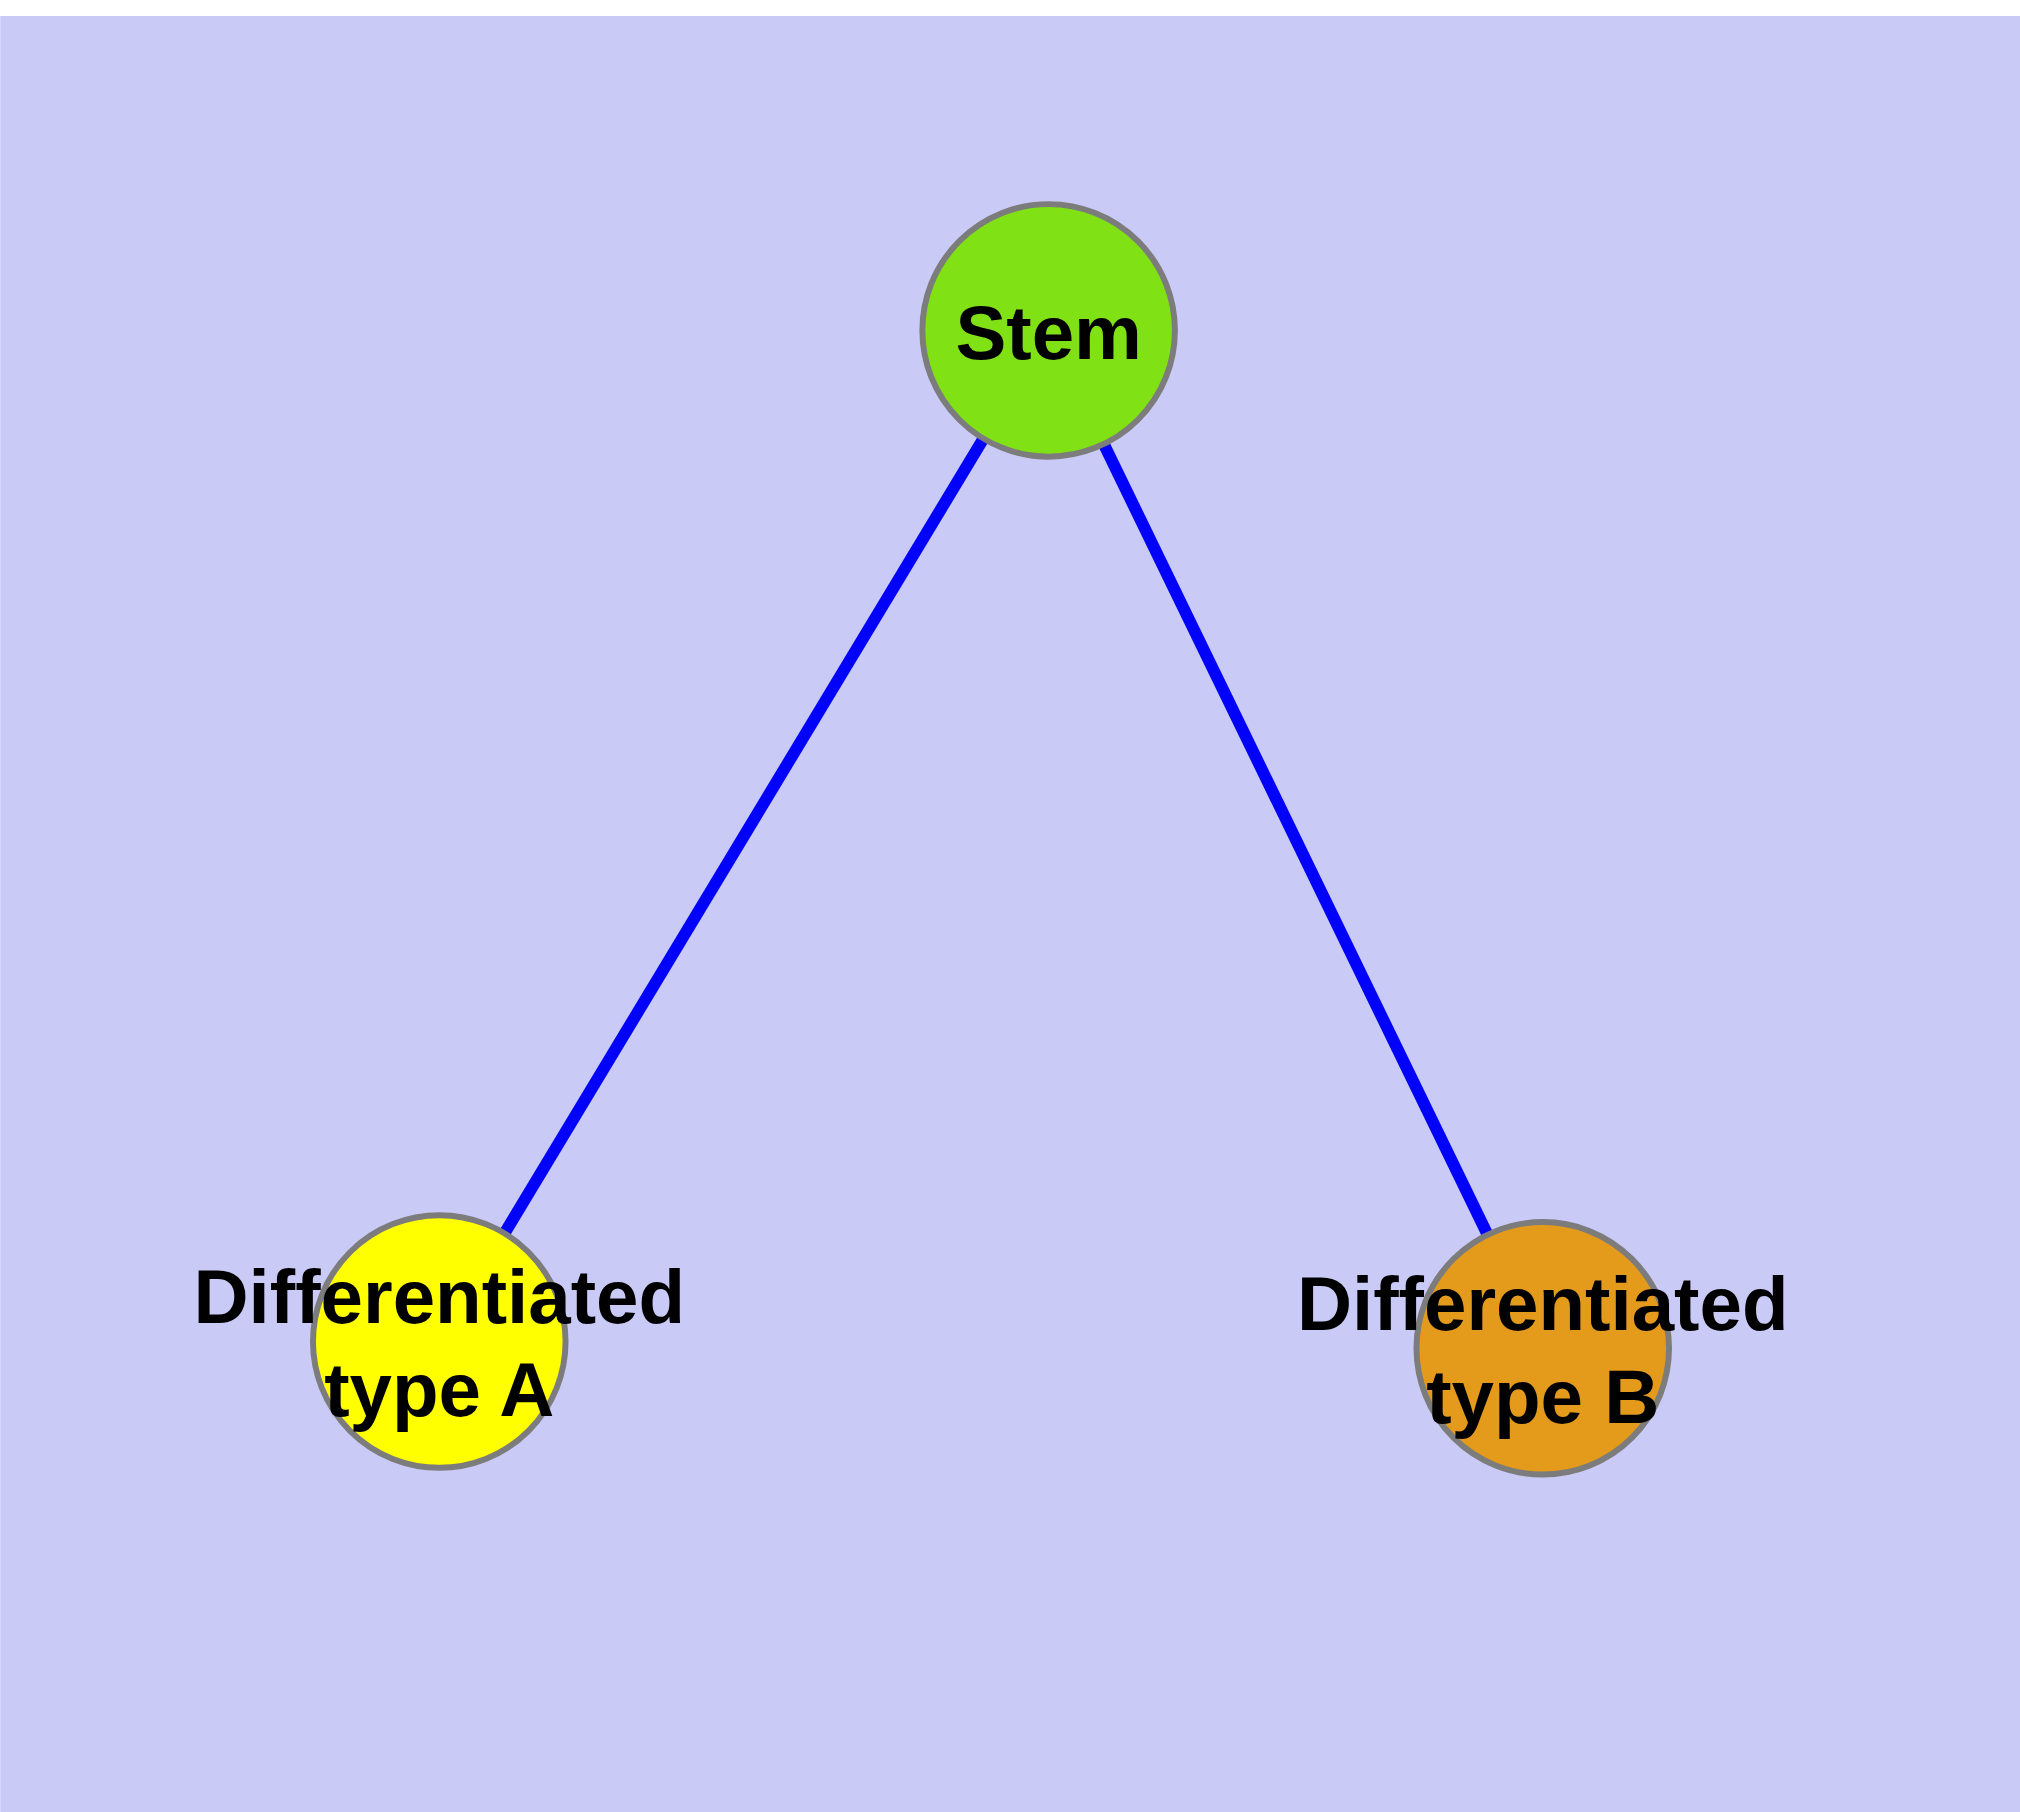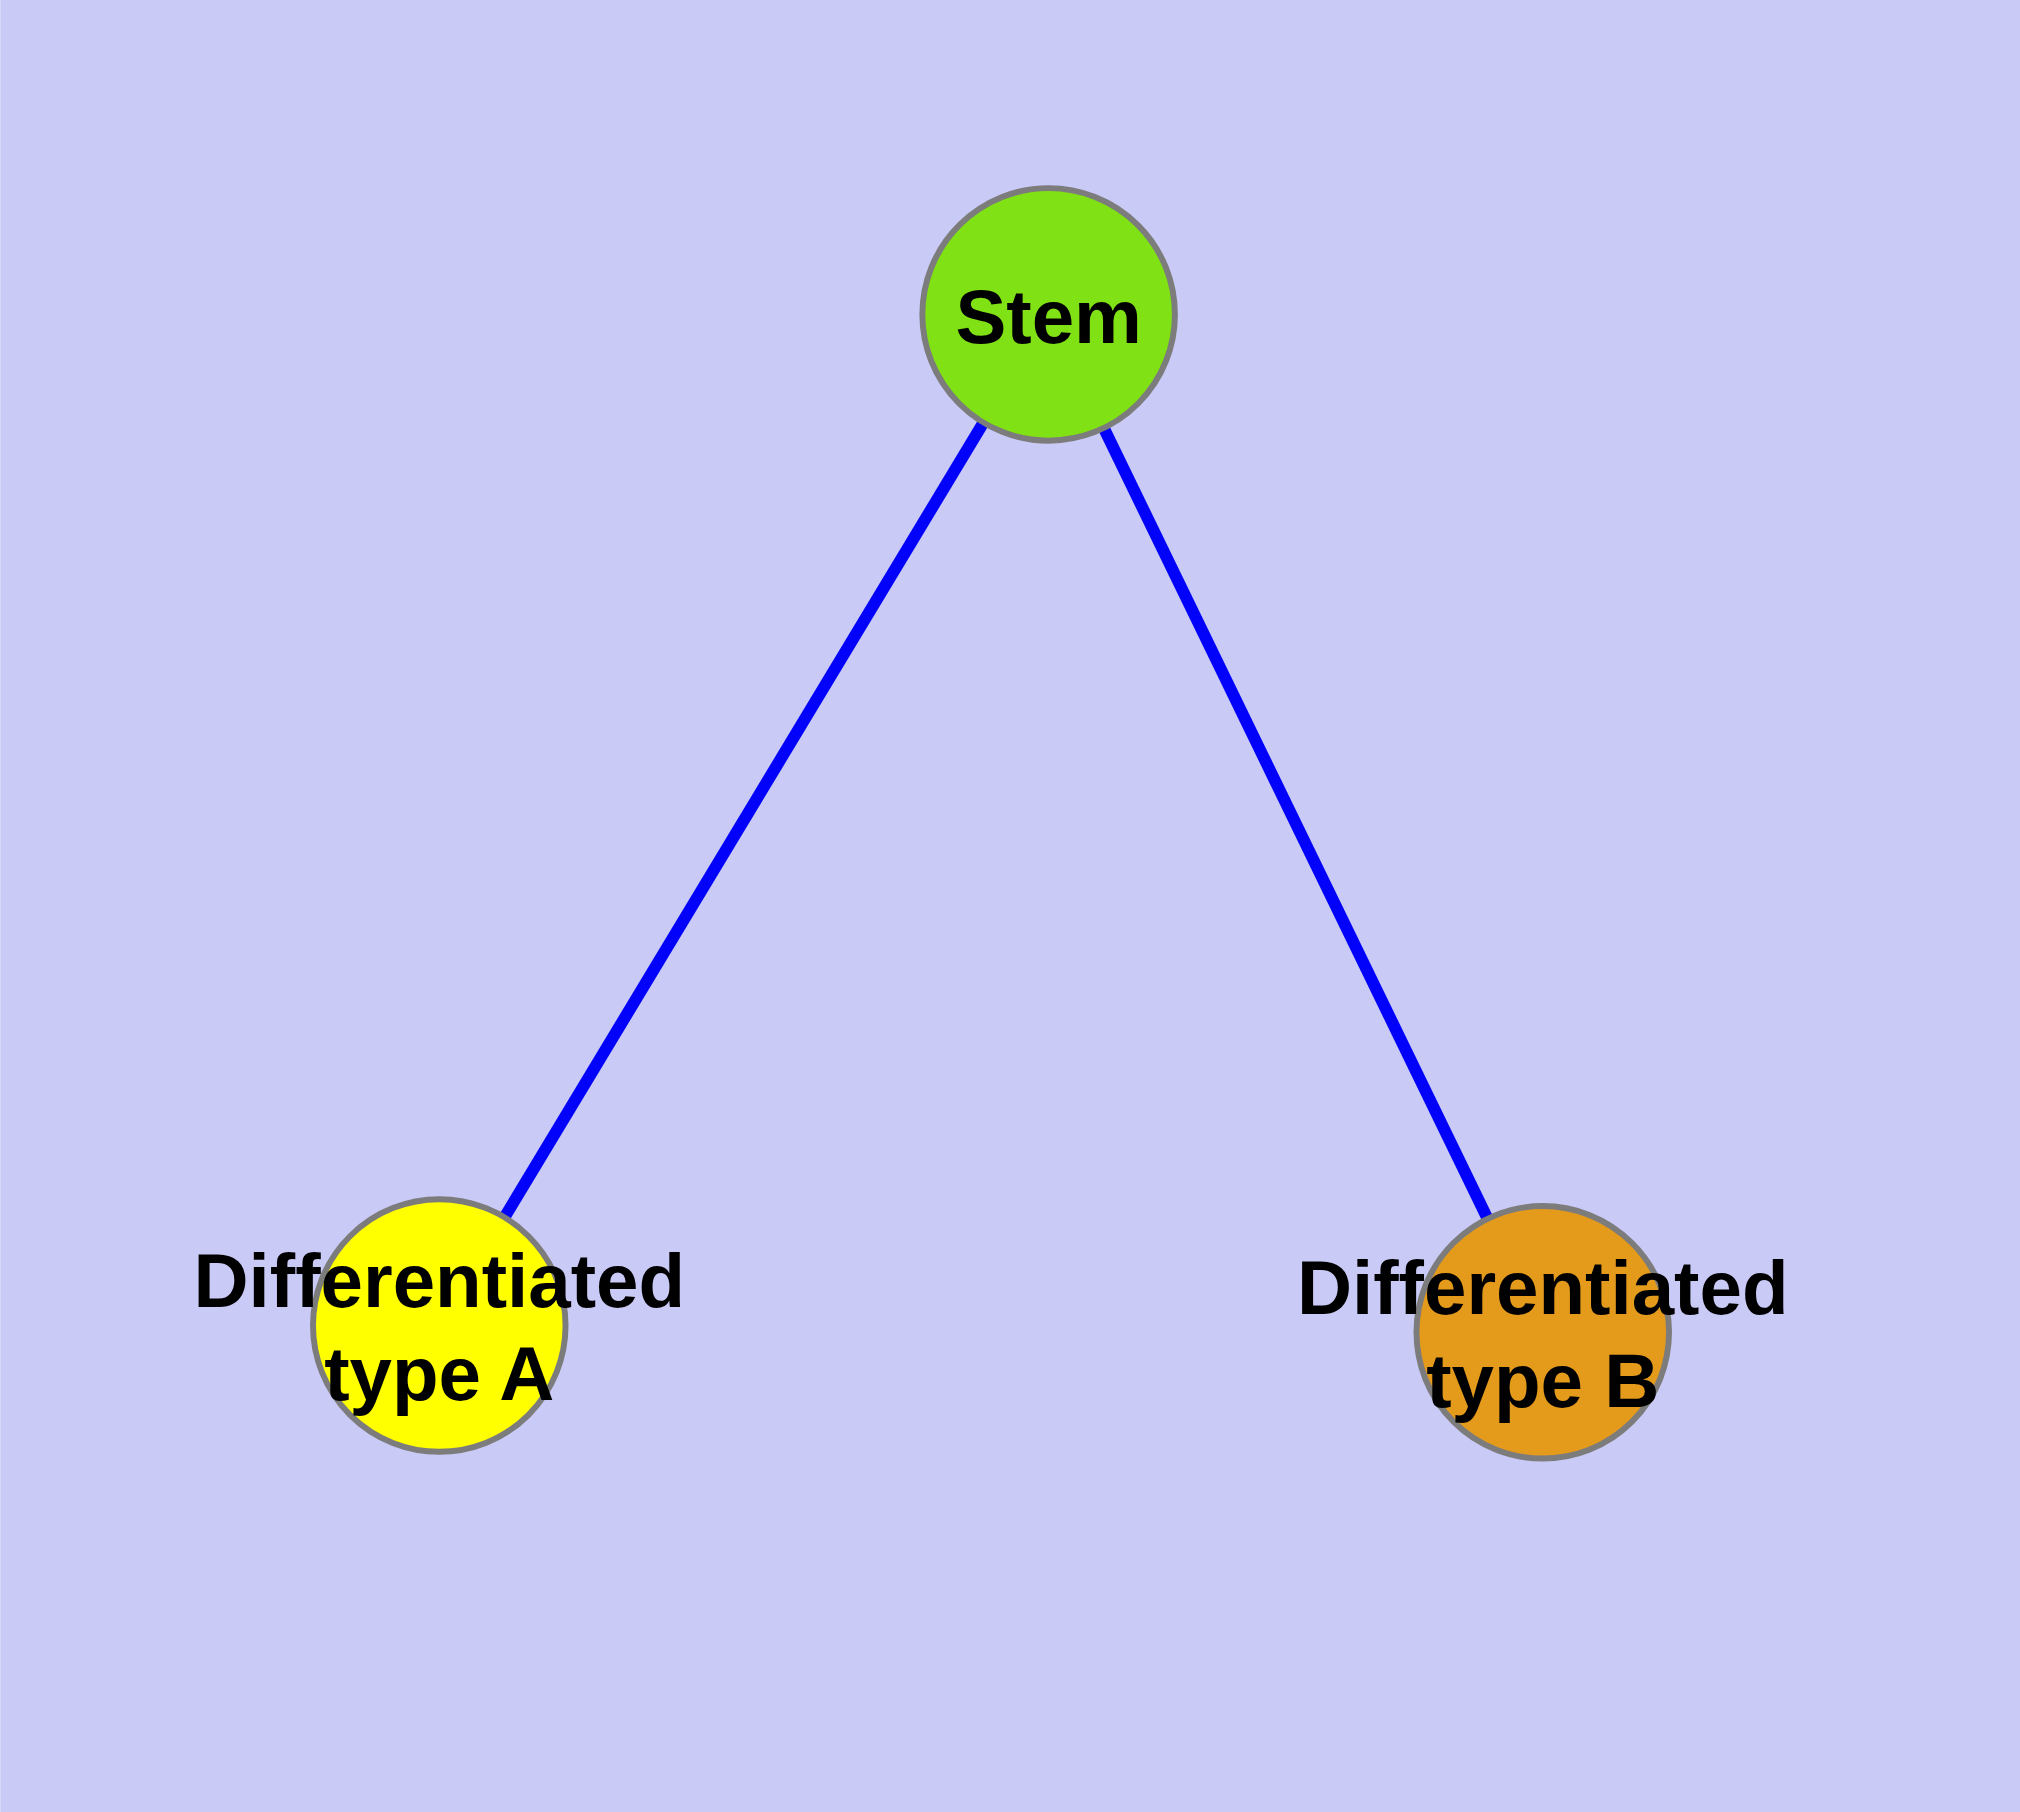--- a/index.html
+++ b/index.html
@@ -5,21 +5,21 @@
   html, body {
     margin: 0;
     padding: 0;
     width: 2021px;
     height: 1812px;
     overflow: hidden;
   }
   .canvas {
     position: absolute;
     left: 0;
-    top: 0;
+    top: 16px;
     width: 2021px;
     height: 1484px;
     border-radius: 9px;
   }
   svg { display: block; }
   .edge {
     stroke-width: 14;
     stroke-linecap: butt;
   }
   .node-circle {

